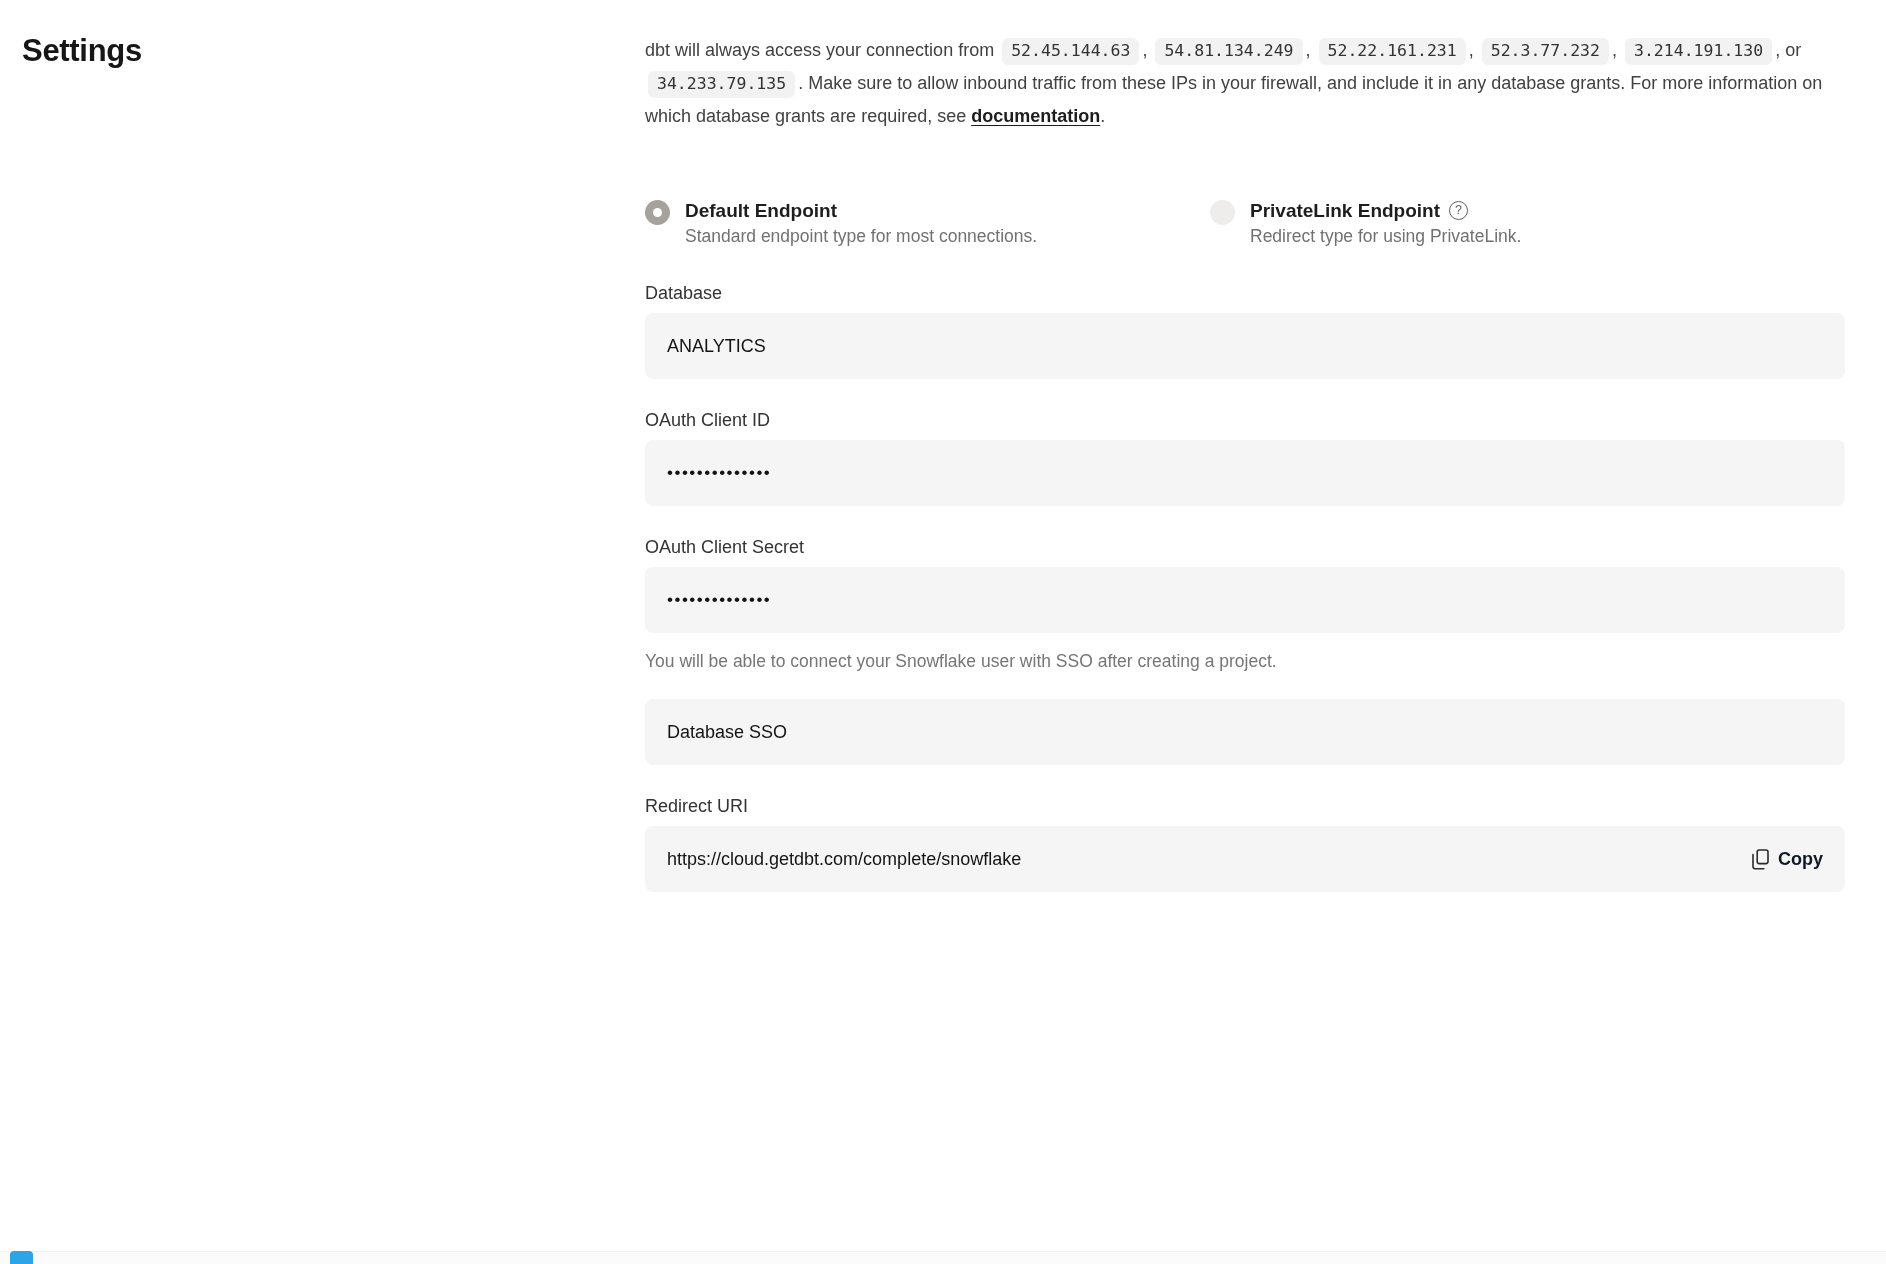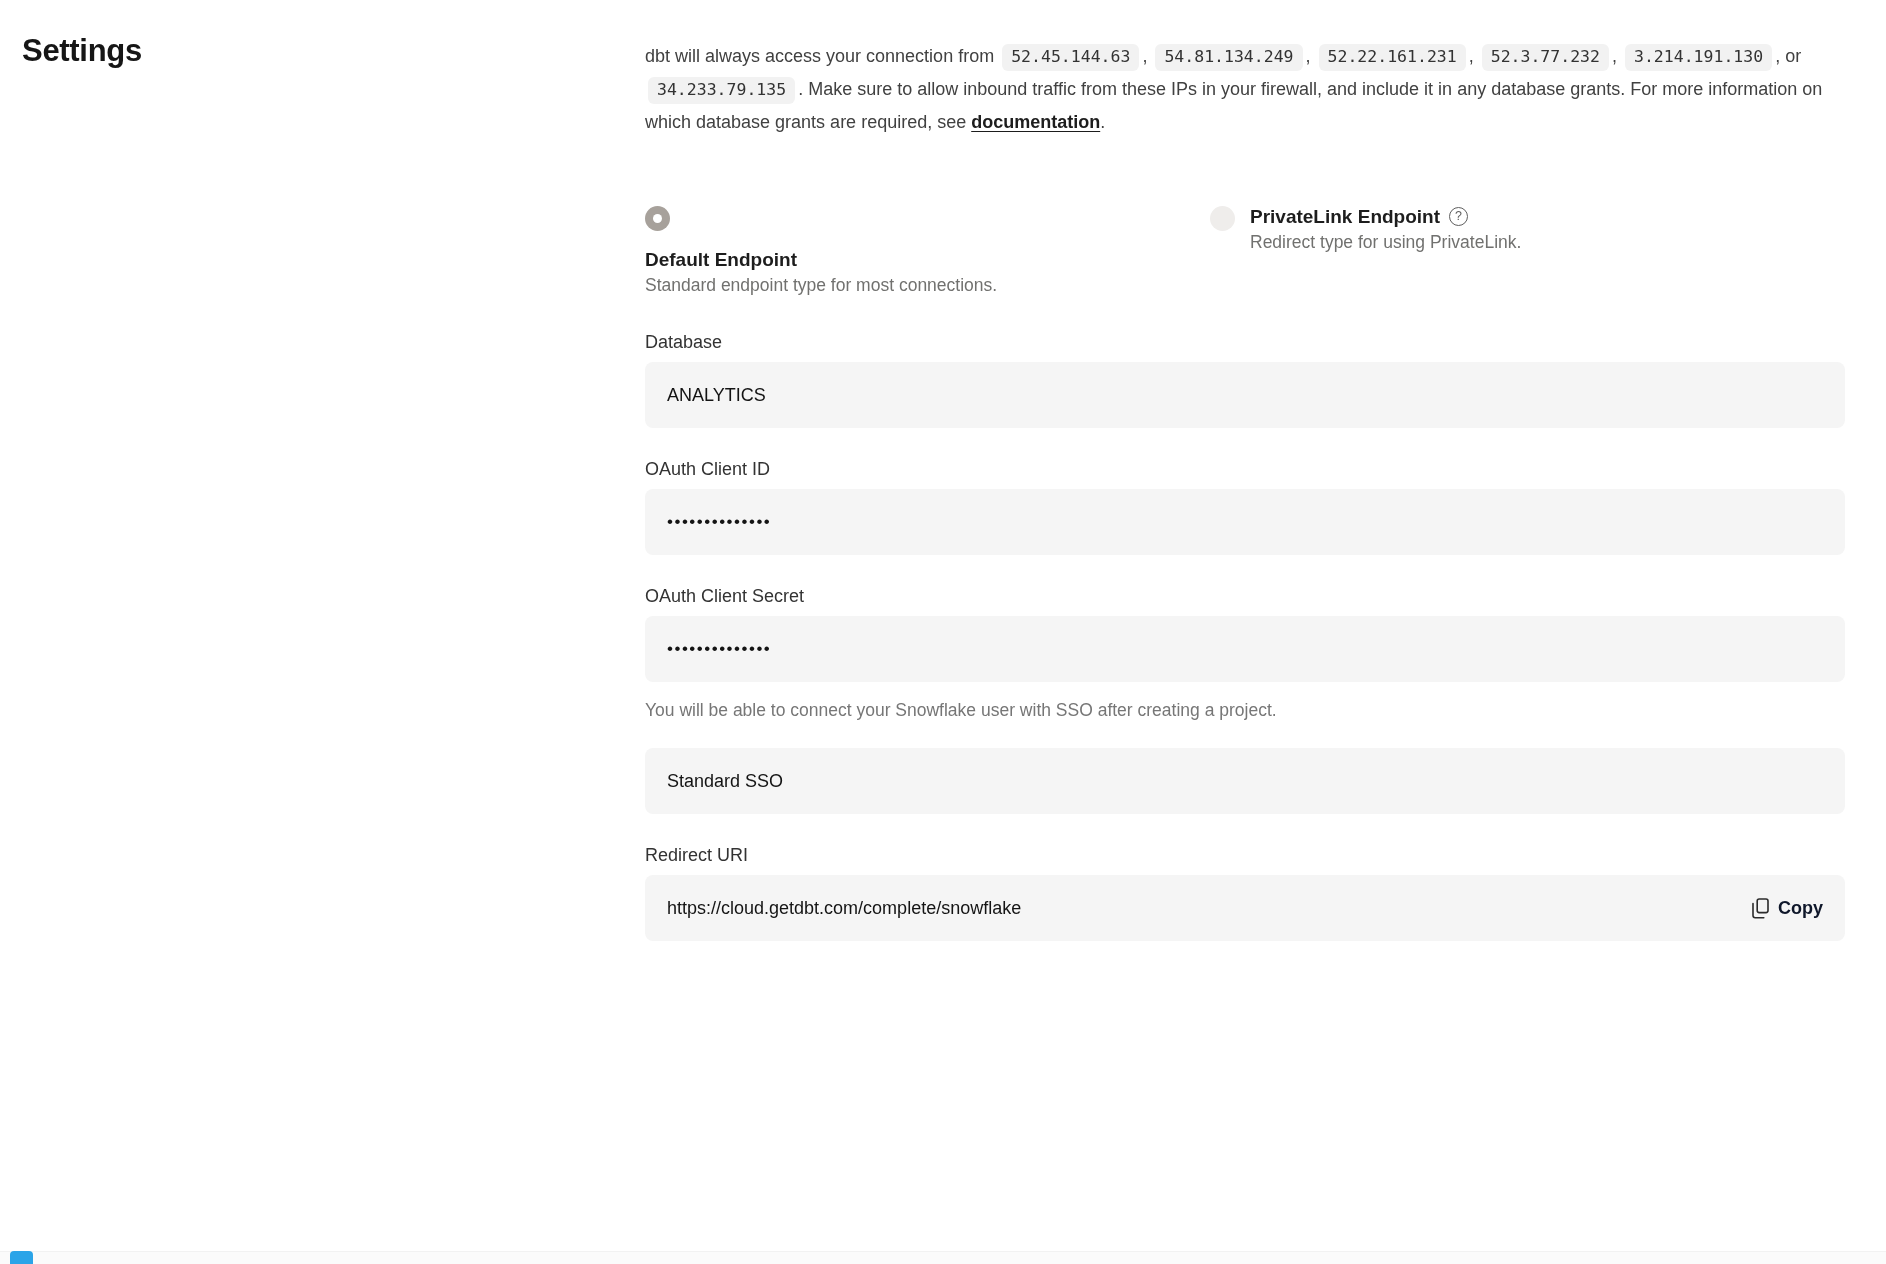--- a/index.html
+++ b/index.html
@@ -16,21 +16,21 @@
     left: 22px;
     top: 33px;
     font-size: 31px;
     font-weight: 700;
     color: #161616;
     letter-spacing: -0.3px;
   }
   .content {
     position: absolute;
     left: 645px;
-    top: 8px;
+    top: 2px;
     width: 1200px;
     padding-top: 32px;
   }
   .intro {
     font-size: 18px;
     line-height: 33px;
     color: #414141;
     margin-bottom: 64px;
   }
   .ip-chip {
@@ -54,21 +54,21 @@
   }
   .endpoint-row {
     display: flex;
     margin-bottom: 34px;
   }
   .endpoint-option {
     display: flex;
     gap: 15px;
     cursor: pointer;
   }
-  .endpoint-option.first { width: 565px; flex-direction: column; }
+  .endpoint-option.first { width: 565px; }
   .radio {
     flex: 0 0 auto;
     width: 25px;
     height: 25px;
     border-radius: 50%;
     margin-top: 3px;
     position: relative;
   }
   .radio.selected { background: #a7a19b; }
   .radio.selected::after {
@@ -217,21 +217,21 @@
   <div class="field-group tight">
     <label class="field-label">OAuth Client Secret</label>
     <div class="field-input secret">
       <span>••••••••••••••</span>
     </div>
     <p class="helper-text">You will be able to connect your Snowflake user with SSO after creating a project.</p>
   </div>
 
   <div class="field-group">
     <div class="field-input">
-      <span>Standard SSO</span>
+      <span>Database SSO</span>
     </div>
   </div>
 
   <div class="field-group">
     <label class="field-label">Redirect URI</label>
     <div class="field-input with-copy">
       <span>https://cloud.getdbt.com/complete/snowflake</span>
       <span class="copy-btn">
         <span>
           <svg width="17" height="21" viewBox="0 0 17 21" fill="none">

